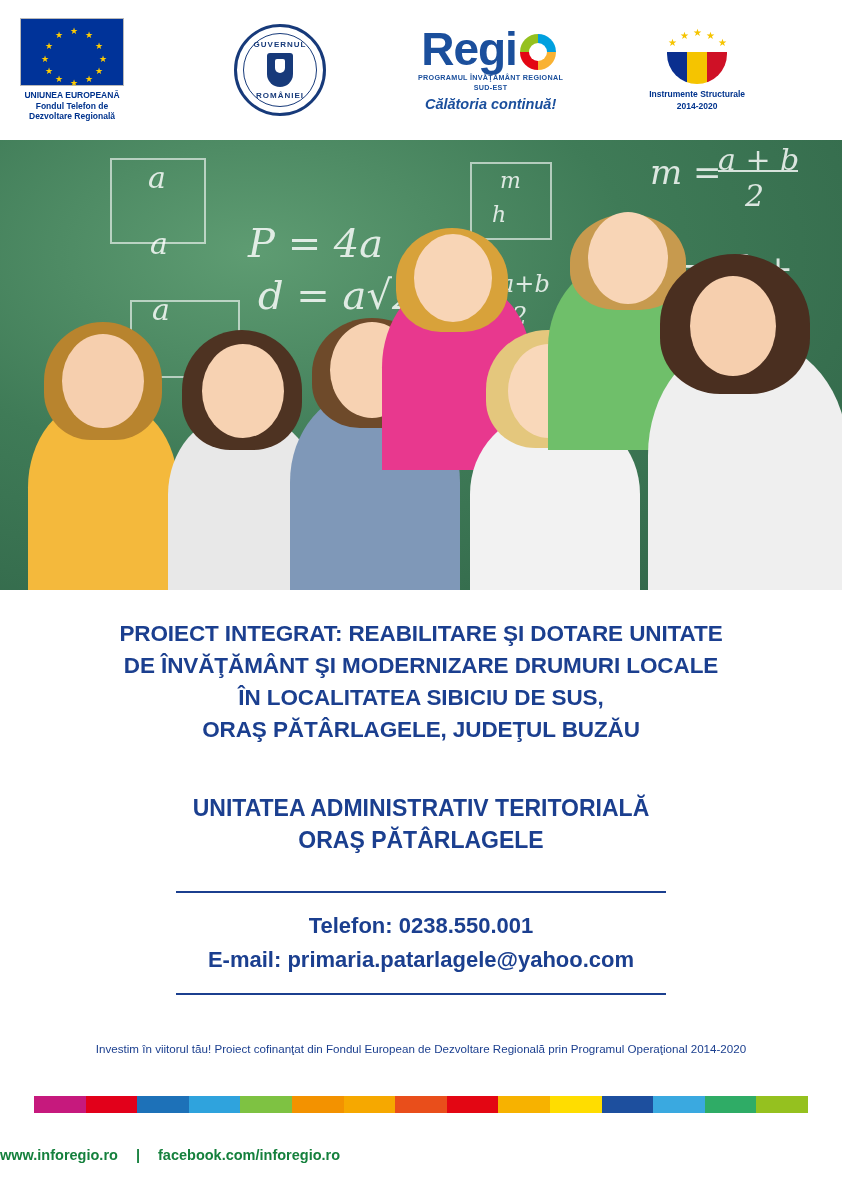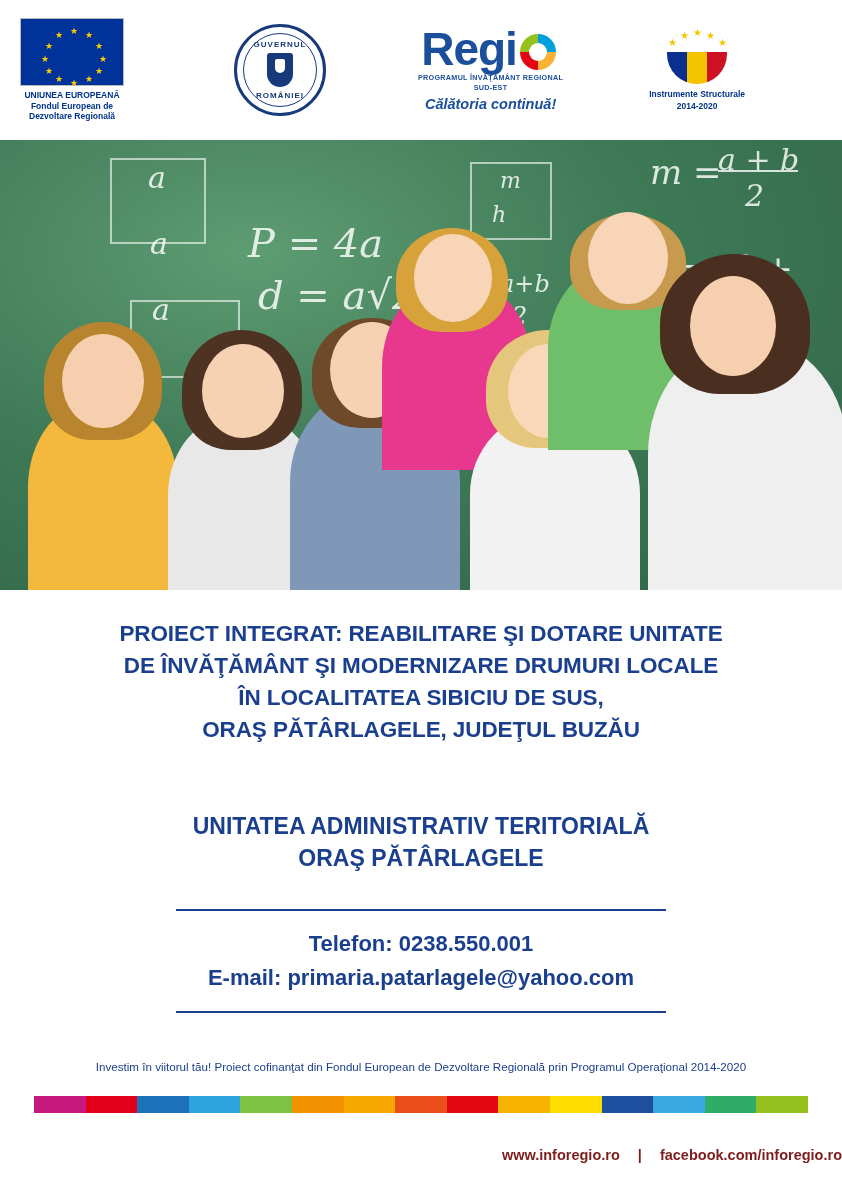--- a/index.html
+++ b/index.html
@@ -211,21 +211,21 @@
     text-align: center;
   }
   .project-title {
     color: #1b3f8f;
     font-size: 22.5px;
     font-weight: bold;
     line-height: 1.42;
     letter-spacing: -0.1px;
   }
   .beneficiary {
-    margin-top: 64px;
+    margin-top: 46px;
     color: #1b3f8f;
     font-size: 23px;
     font-weight: bold;
     line-height: 1.42;
   }
   .rule {
     width: 490px;
     height: 2px;
     background: #1b3f8f;
     margin: 34px auto 0;
@@ -254,22 +254,22 @@
     height: 17px;
     display: flex;
   }
   .colorbar span { flex: 1 1 0; height: 100%; }
   .colorbar span:first-child { border-radius: 0; }
 
   
   .footer {
     position: absolute;
     left: 0; right: 0; bottom: 28px;
-    text-align: right;
-    color: #7f1d1d;
+    text-align: left;
+    color: #15803d;
     font-size: 14.5px;
     font-weight: bold;
   }
   .footer .sep { margin: 0 14px; font-weight: bold; }
 </style>
 </head>
 <body>
 
 <div class="poster">
 
@@ -285,21 +285,21 @@
         <span class="eu-star" style="left:64px;top:56px;">★</span>
         <span class="eu-star" style="left:49px;top:60px;">★</span>
         <span class="eu-star" style="left:34px;top:56px;">★</span>
         <span class="eu-star" style="left:24px;top:48px;">★</span>
         <span class="eu-star" style="left:20px;top:36px;">★</span>
         <span class="eu-star" style="left:24px;top:23px;">★</span>
         <span class="eu-star" style="left:34px;top:12px;">★</span>
       </div>
       <div class="eu-caption">
         <div>UNIUNEA EUROPEANĂ</div>
-        <div>Fondul European de</div>
+        <div>Fondul Telefon de</div>
         <div>Dezvoltare Regională</div>
       </div>
     </div>
 
     <div class="logo-slot gov-slot">
       <div class="gov-seal">
         <div class="gov-top-text">GUVERNUL</div>
         <div class="gov-crest"></div>
         <div class="gov-bottom-text">ROMÂNIEI</div>
       </div>

